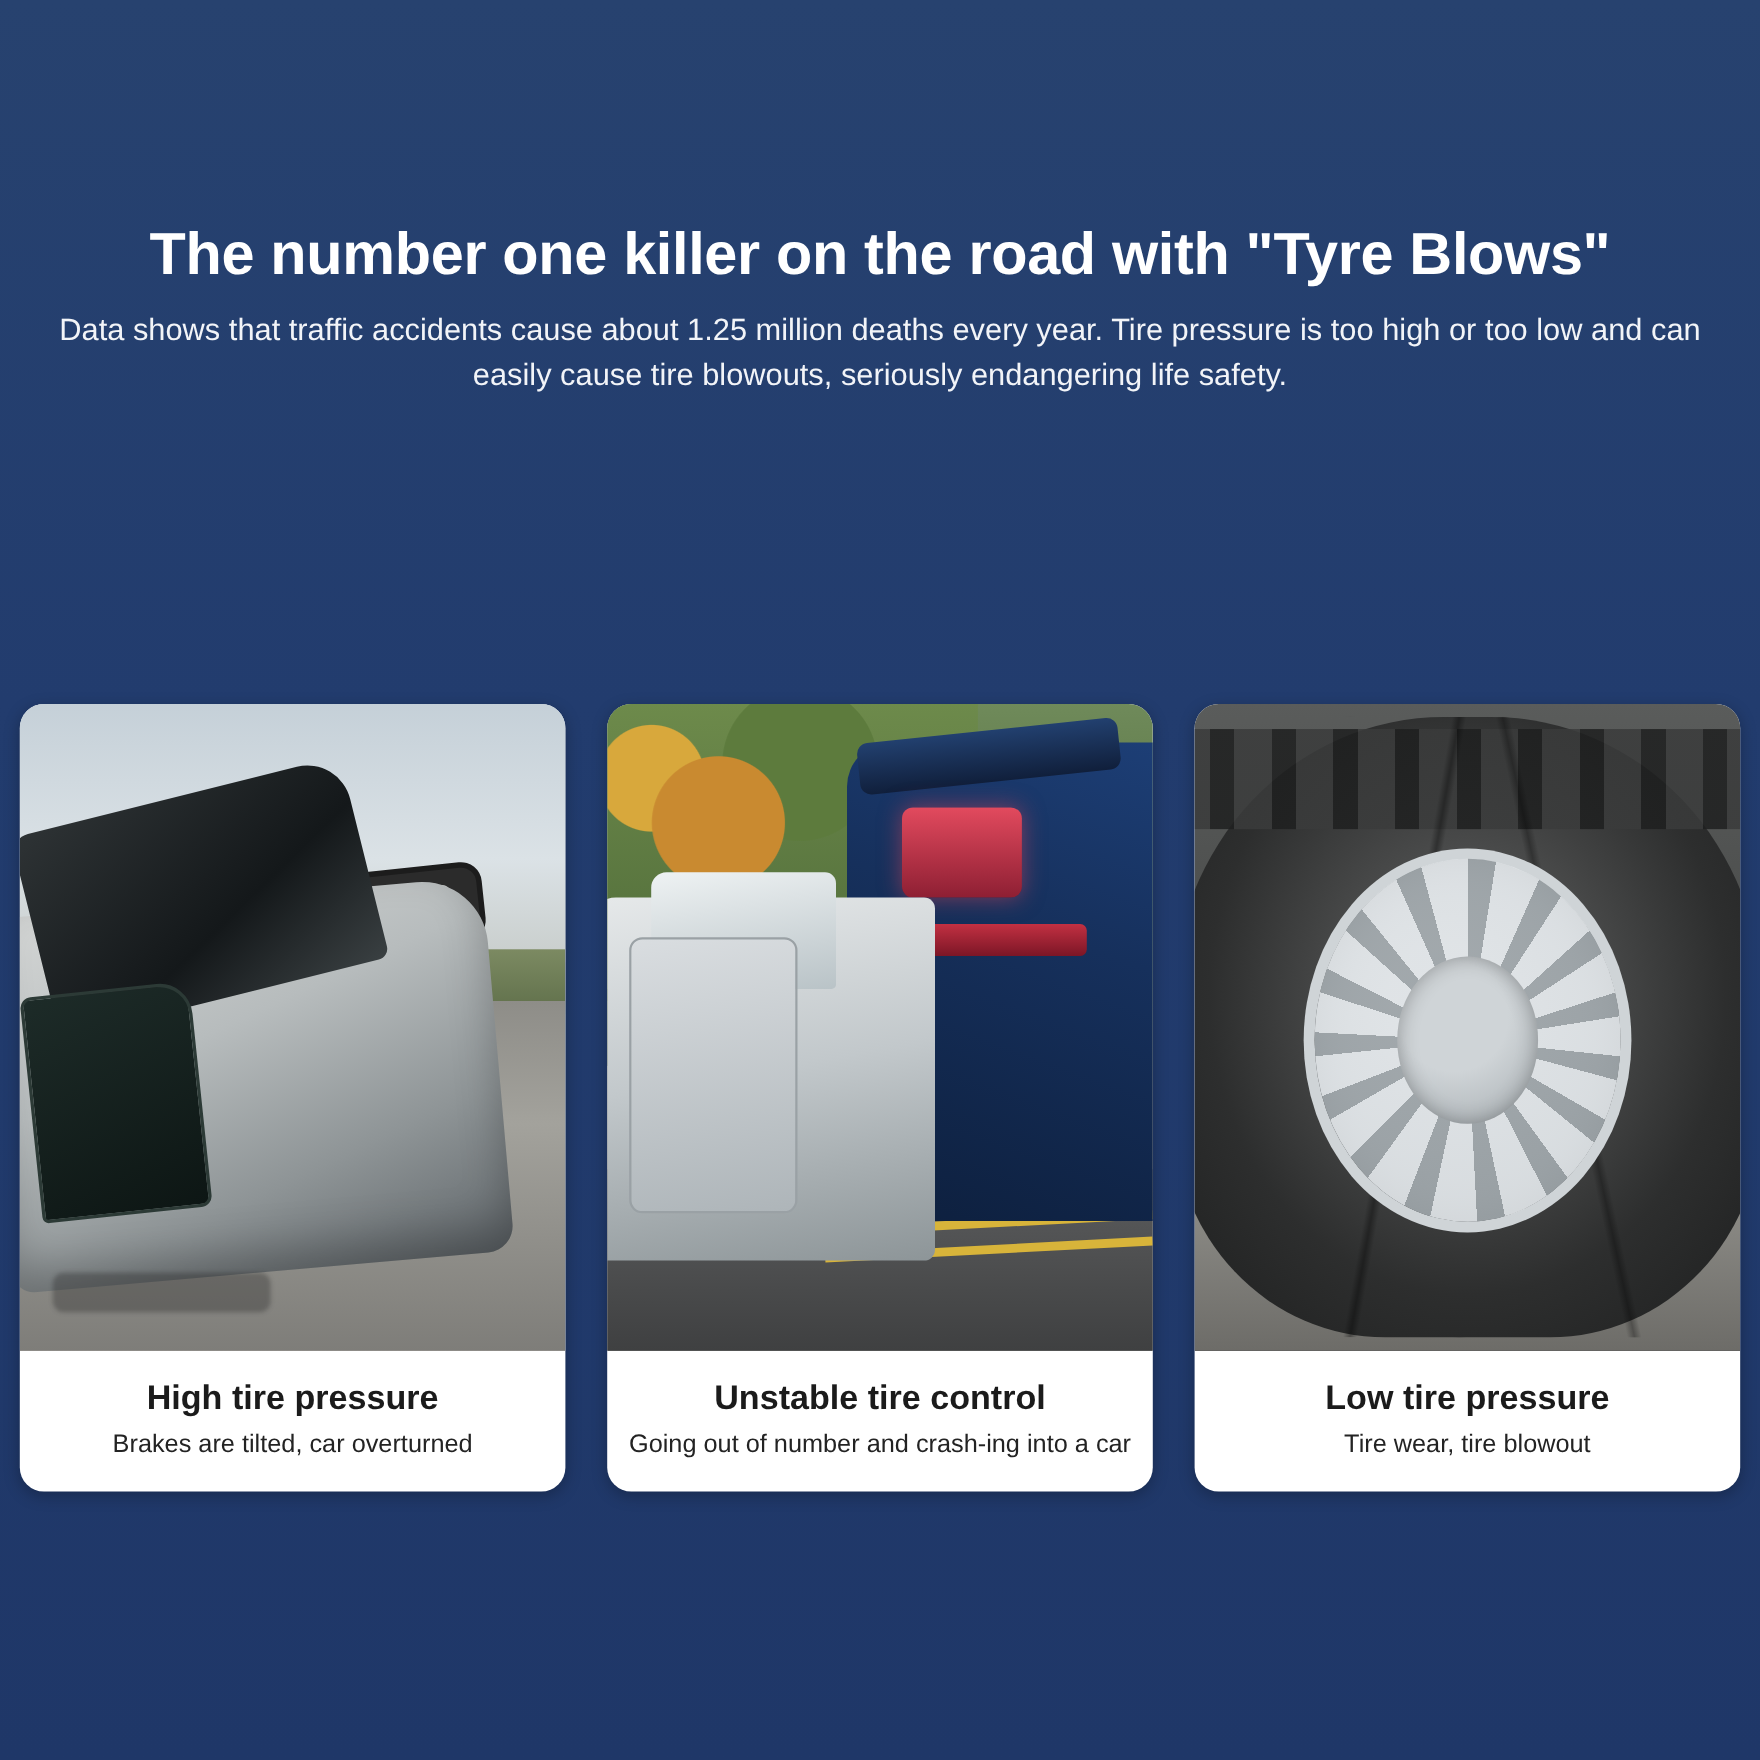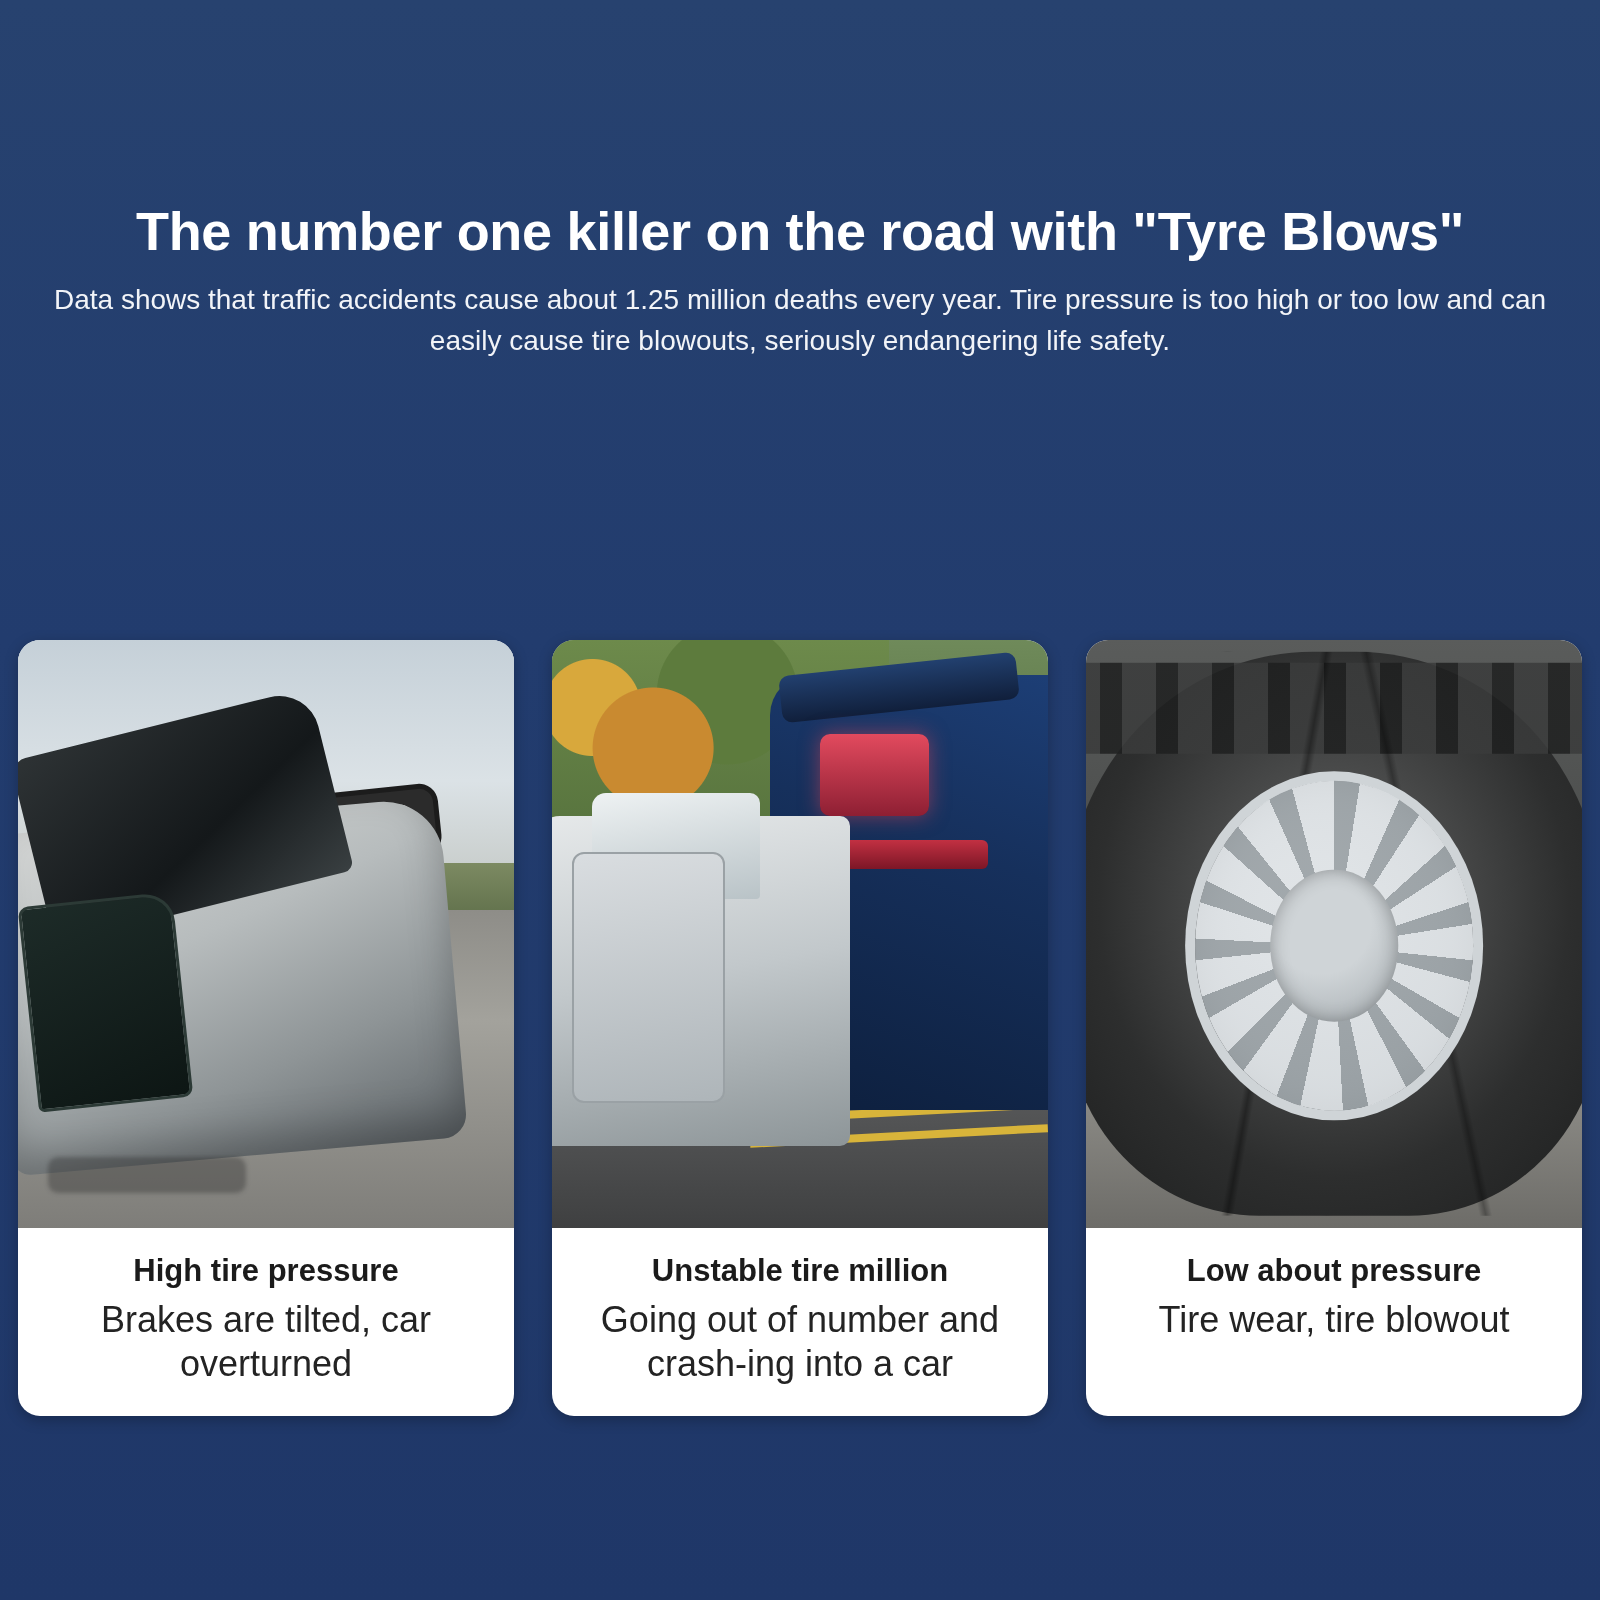--- a/index.html
+++ b/index.html
@@ -74,21 +74,21 @@
     text-align: center;
   }
   .cap-title {
     font-size: 31px;
     font-weight: bold;
     color: #1b1b1b;
     margin: 0 0 10px 0;
     line-height: 1.1;
   }
   .cap-sub {
-    font-size: 36px;
+    font-size: 23px;
     color: #232323;
     margin: 0;
     line-height: 1.22;
   }
 
   
   .p1 { background: linear-gradient(180deg,#b8c4cd 0%, #c9d2d8 28%, #9aa39f 45%, #8e8a84 100%); }
   .p1 .sky { position:absolute; left:0; top:0; width:100%; height:40%;
     background: linear-gradient(180deg,#c5d0d8 0%, #dbe2e6 60%, #c8cdcb 100%); }
   .p1 .grass { position:absolute; left:0; top:38%; width:100%; height:10%;
@@ -261,37 +261,37 @@
         <div class="line2"></div>
         <div class="bluecar"></div>
         <div class="spoiler"></div>
         <div class="taillight"></div>
         <div class="redstrip"></div>
         <div class="silvercar"></div>
         <div class="win"></div>
         <div class="door"></div>
       </div>
       <div class="caption">
-        <p class="cap-title">Unstable tire million</p>
+        <p class="cap-title">Unstable tire control</p>
         <p class="cap-sub">Going out of number and crash-ing into a car</p>
       </div>
     </div>
 
     <div class="card">
       <div class="photo p3">
         <div class="ground"></div>
         <div class="tire">
           <div class="tread"></div>
           <div class="crack"></div>
         </div>
         <div class="rim">
           <div class="spokes"></div>
           <div class="hub"></div>
         </div>
       </div>
       <div class="caption">
-        <p class="cap-title">Low about pressure</p>
+        <p class="cap-title">Low tire pressure</p>
         <p class="cap-sub">Tire wear, tire blowout</p>
       </div>
     </div>
 
   </div>
 </div>
 
 </body></html>

